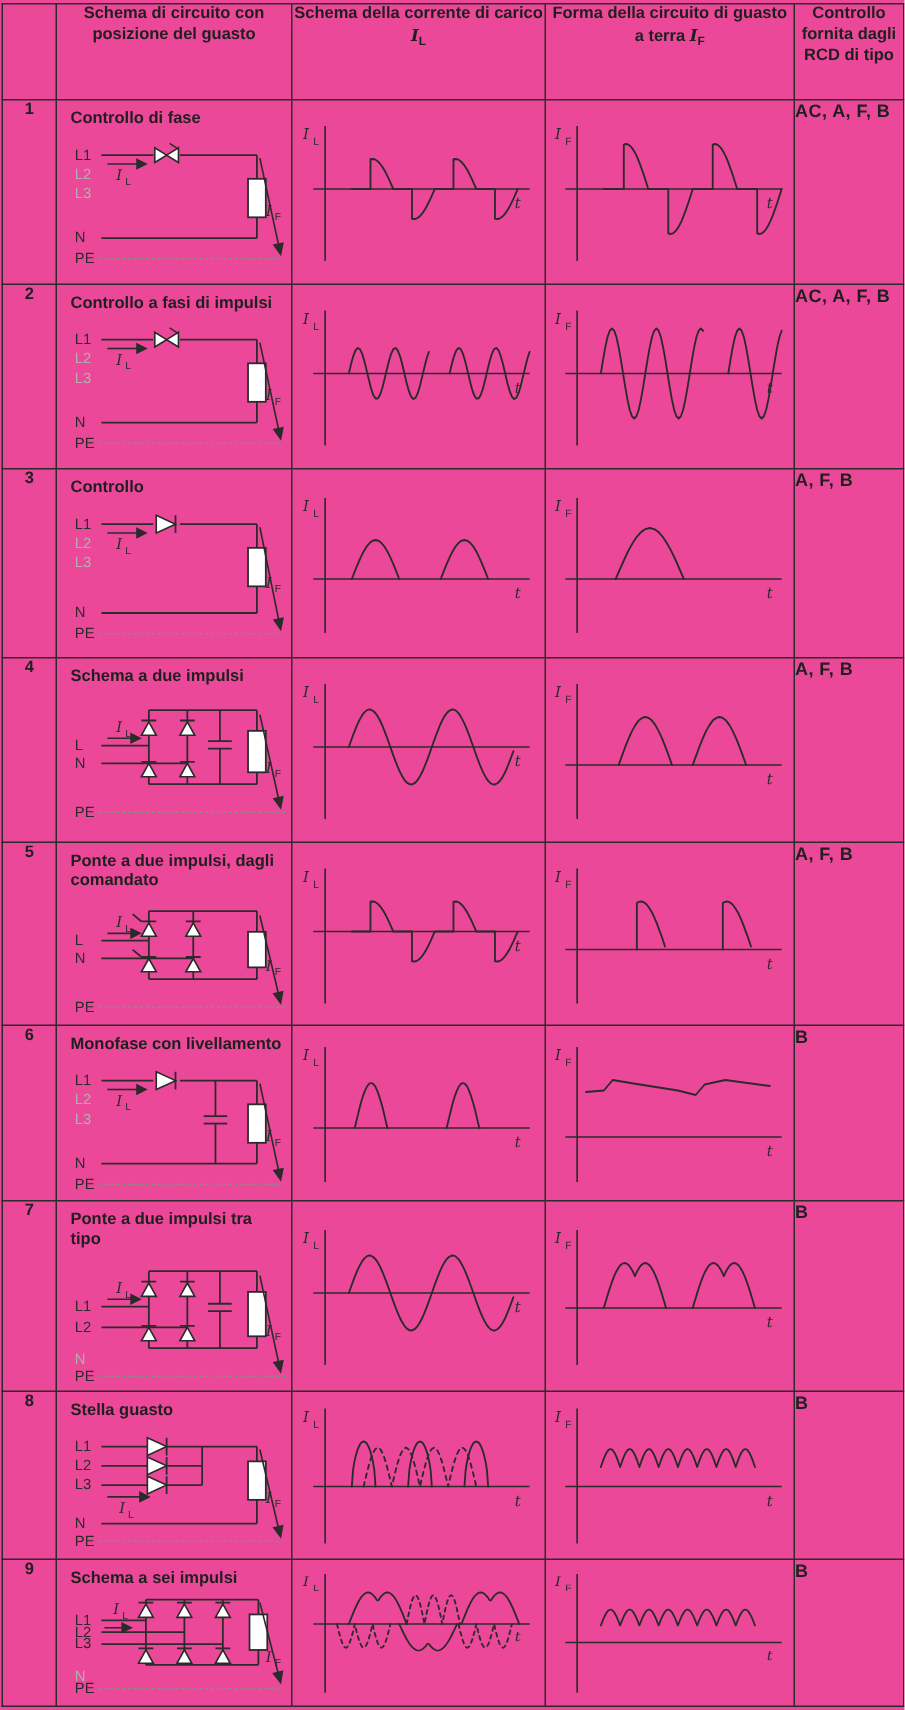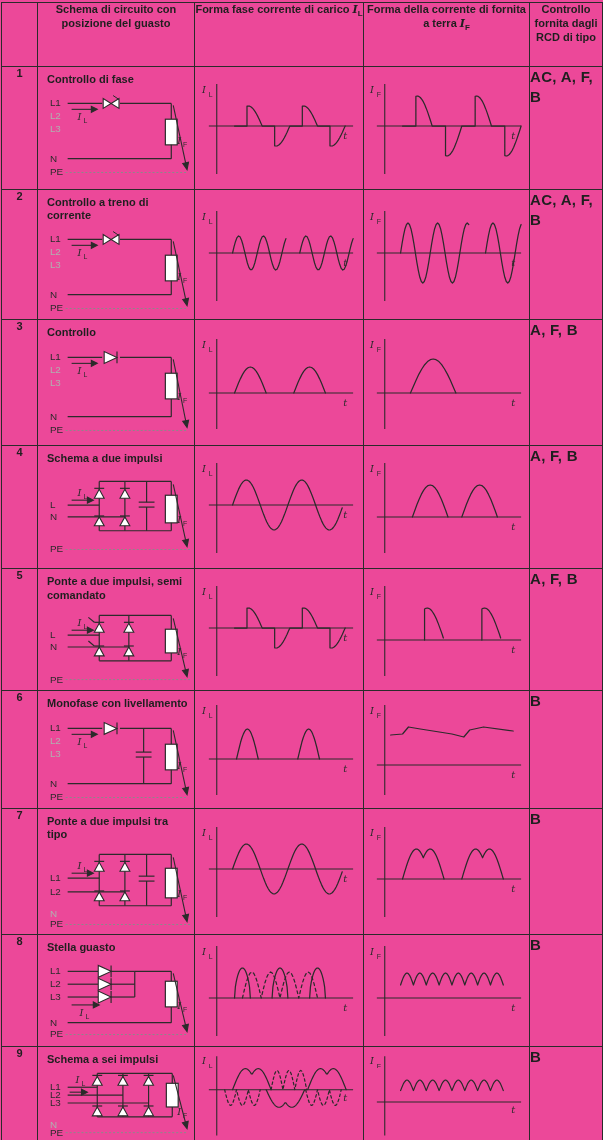--- a/index.html
+++ b/index.html
@@ -10,21 +10,21 @@
   th{font-size:11px;font-weight:bold;text-align:center;vertical-align:top;
      padding:6px 3px 0 3px;line-height:1.25;}
   th .sym,i.sym{font-family:"DejaVu Serif",serif;font-style:italic;font-weight:bold;}
   th sub{font-size:8px;}
   td.num{font-size:11px;font-weight:bold;text-align:center;vertical-align:top;padding-top:8px;}
   td.circuit{vertical-align:top;}
   .ctitle{font-size:11px;font-weight:bold;padding:6px 6px 1px 9px;line-height:1.2;}
   td.circuit svg{display:block;margin-left:4px;}
   td.wave{vertical-align:middle;text-align:center;}
   td.wave svg{display:block;margin:0 auto;}
-  td.prot{font-size:15px;font-weight:bold;vertical-align:top;padding:8px 2px 0 6px;
+  td.prot{font-size:12px;font-weight:bold;vertical-align:top;padding:8px 2px 0 6px;
           letter-spacing:0.3px;line-height:1.3;}
 </style>
 </head>
 <body>
 
 <div class="page">
   <table class="rcd">
     <colgroup>
       <col style="width:36px">
         <col style="width:157px">
@@ -32,25 +32,25 @@
       <col style="width:166px">
         <col style="width:73px">
     </colgroup>
     <thead>
       <tr style="height:64px">
         <th></th>
         <th>
           <span>Schema di circuito con posizione del guasto</span>
         </th>
         <th>
-          <span>Forma fase corrente di carico</span>
+          <span>Schema della corrente di carico</span>
           <i class="sym">I</i><sub>L</sub>
         </th>
         <th>
-          <span>Forma della corrente di fornita a terra</span>
+          <span>Forma della circuito di guasto a terra</span>
           <i class="sym">I</i><sub>F</sub>
         </th>
         <th>
           <span>Controllo fornita dagli RCD di tipo</span>
         </th>
       </tr>
     </thead>
     <tbody id="rows">
         <tr style="height: 123px;">
           <td class="num">1</td>
@@ -100,21 +100,21 @@
               <text x="12" y="19" fill="#2b2b2b" font-size="7" font-family="&quot;Liberation Sans&quot;,sans-serif" font-style="normal" font-weight="normal">F</text>
               <text x="148" y="61" fill="#2b2b2b" font-size="10" font-family="&quot;DejaVu Serif&quot;,serif" font-style="italic" font-weight="normal">t</text>
               <path d="M38,48L51.5,48L51.5,18.4L53.0,18.0L54.5,18.4L56.0,19.5L57.5,21.3L59.0,23.7L60.5,26.8L62.0,30.4L63.5,34.4L65.0,38.7L66.5,43.3L68.0,48.0L81.5,48L81.5,77.6L83.0,78.0L84.5,77.6L86.0,76.5L87.5,74.7L89.0,72.3L90.5,69.2L92.0,65.6L93.5,61.6L95.0,57.3L96.5,52.7L98.0,48.0L111.5,48L111.5,18.4L113.0,18.0L114.5,18.4L116.0,19.5L117.5,21.3L119.0,23.7L120.5,26.8L122.0,30.4L123.5,34.4L125.0,38.7L126.5,43.3L128.0,48.0L141.5,48L141.5,77.6L143.0,78.0L144.5,77.6L146.0,76.5L147.5,74.7L149.0,72.3L150.5,69.2L152.0,65.6L153.5,61.6L155.0,57.3L156.5,52.7L158.0,48.0" fill="none" stroke="#2b2b2b" stroke-width="1.25" stroke-dasharray="none" stroke-linejoin="round" stroke-linecap="round"></path>
             </svg>
           </td>
           <td class="prot">AC, A, F, B</td>
         </tr>
         <tr style="height: 123px;">
           <td class="num">2</td>
           <td class="circuit">
-            <div class="ctitle">Controllo a treno di corrente</div>
+            <div class="ctitle">Controllo a fasi di impulsi</div>
             <svg viewBox="0 0 152 96" width="150" height="96">
               <text x="8" y="19" fill="#2b2b2b" font-size="10" font-family="&quot;Liberation Sans&quot;,sans-serif" font-style="normal" font-weight="normal">L1</text>
               <text x="8" y="32" fill="#b0b0b0" font-size="10" font-family="&quot;Liberation Sans&quot;,sans-serif" font-style="normal" font-weight="normal">L2</text>
               <text x="8" y="45" fill="#b0b0b0" font-size="10" font-family="&quot;Liberation Sans&quot;,sans-serif" font-style="normal" font-weight="normal">L3</text>
               <text x="8" y="75" fill="#2b2b2b" font-size="10" font-family="&quot;Liberation Sans&quot;,sans-serif" font-style="normal" font-weight="normal">N</text>
               <text x="8" y="89" fill="#2b2b2b" font-size="10" font-family="&quot;Liberation Sans&quot;,sans-serif" font-style="normal" font-weight="normal">PE</text>
               <line x1="26" y1="16" x2="61" y2="16" stroke="#2b2b2b" stroke-width="1.2" stroke-dasharray="none"></line>
               <line x1="79" y1="16" x2="131" y2="16" stroke="#2b2b2b" stroke-width="1.2" stroke-dasharray="none"></line>
               <polygon points="62,11 62,21 70,16" fill="#fff" stroke="#2b2b2b" stroke-width="1.1"></polygon>
               <polygon points="78,11 78,21 70,16" fill="#fff" stroke="#2b2b2b" stroke-width="1.1"></polygon>
@@ -269,21 +269,21 @@
               <text x="148" y="73" fill="#2b2b2b" font-size="10" font-family="&quot;DejaVu Serif&quot;,serif" font-style="italic" font-weight="normal">t</text>
               <path d="M48.0,60.0L50.3,53.8L52.5,47.8L54.8,42.2L57.0,37.4L59.3,33.4L61.5,30.4L63.8,28.6L66.0,28.0L68.3,28.6L70.5,30.4L72.8,33.4L75.0,37.4L77.3,42.2L79.5,47.8L81.8,53.8L84.0,60.0" fill="none" stroke="#2b2b2b" stroke-width="1.25" stroke-dasharray="none" stroke-linejoin="round" stroke-linecap="round"></path>
               <path d="M98.0,60.0L100.3,53.8L102.5,47.8L104.8,42.2L107.0,37.4L109.3,33.4L111.5,30.4L113.8,28.6L116.0,28.0L118.3,28.6L120.5,30.4L122.8,33.4L125.0,37.4L127.3,42.2L129.5,47.8L131.8,53.8L134.0,60.0" fill="none" stroke="#2b2b2b" stroke-width="1.25" stroke-dasharray="none" stroke-linejoin="round" stroke-linecap="round"></path>
             </svg>
           </td>
           <td class="prot">A, F, B</td>
         </tr>
         <tr style="height: 122px;">
           <td class="num">5</td>
           <td class="circuit">
-            <div class="ctitle">Ponte a due impulsi, semi comandato</div>
+            <div class="ctitle">Ponte a due impulsi, dagli comandato</div>
             <svg viewBox="0 0 152 86" width="150" height="86">
               <line x1="58" y1="12" x2="58" y2="58" stroke="#2b2b2b" stroke-width="1.2" stroke-dasharray="none"></line>
               <line x1="88" y1="12" x2="88" y2="58" stroke="#2b2b2b" stroke-width="1.2" stroke-dasharray="none"></line>
               <line x1="58" y1="12" x2="131" y2="12" stroke="#2b2b2b" stroke-width="1.2" stroke-dasharray="none"></line>
               <line x1="58" y1="58" x2="131" y2="58" stroke="#2b2b2b" stroke-width="1.2" stroke-dasharray="none"></line>
               <polygon points="53,29 63,29 58,20" fill="#fff" stroke="#2b2b2b" stroke-width="1.1"></polygon>
               <line x1="53" y1="19" x2="63" y2="19" stroke="#2b2b2b" stroke-width="1.2" stroke-dasharray="none"></line>
               <line x1="47" y1="14" x2="53" y2="19" stroke="#2b2b2b" stroke-width="1.2" stroke-dasharray="none"></line>
               <polygon points="83,29 93,29 88,20" fill="#fff" stroke="#2b2b2b" stroke-width="1.1"></polygon>
               <line x1="83" y1="19" x2="93" y2="19" stroke="#2b2b2b" stroke-width="1.2" stroke-dasharray="none"></line>

